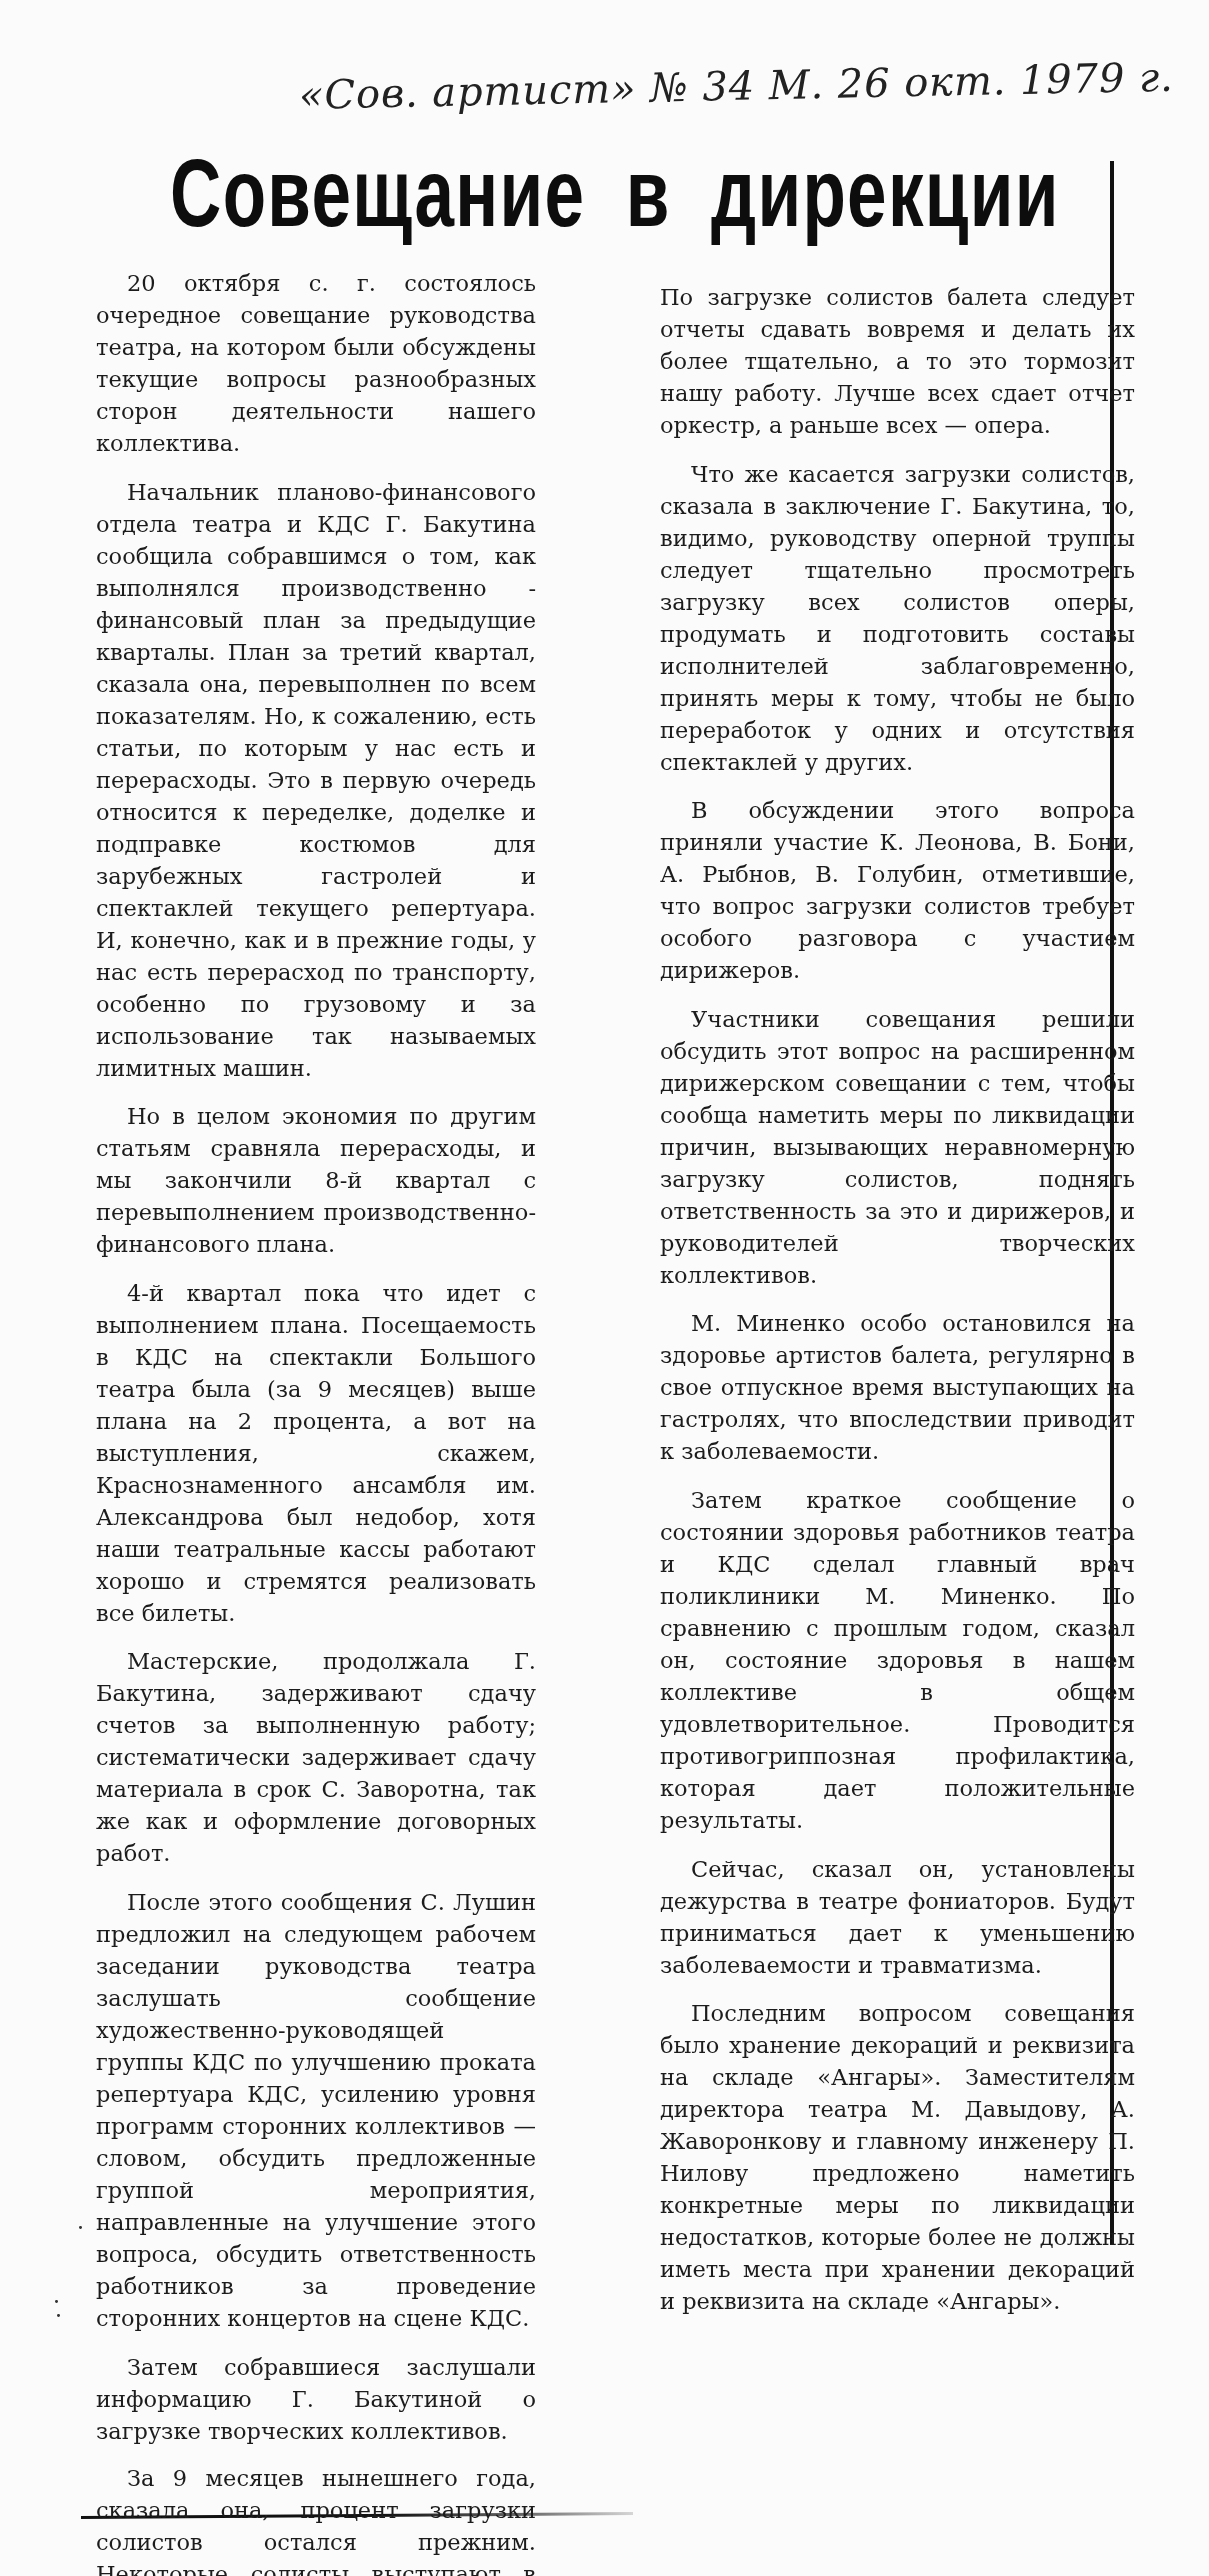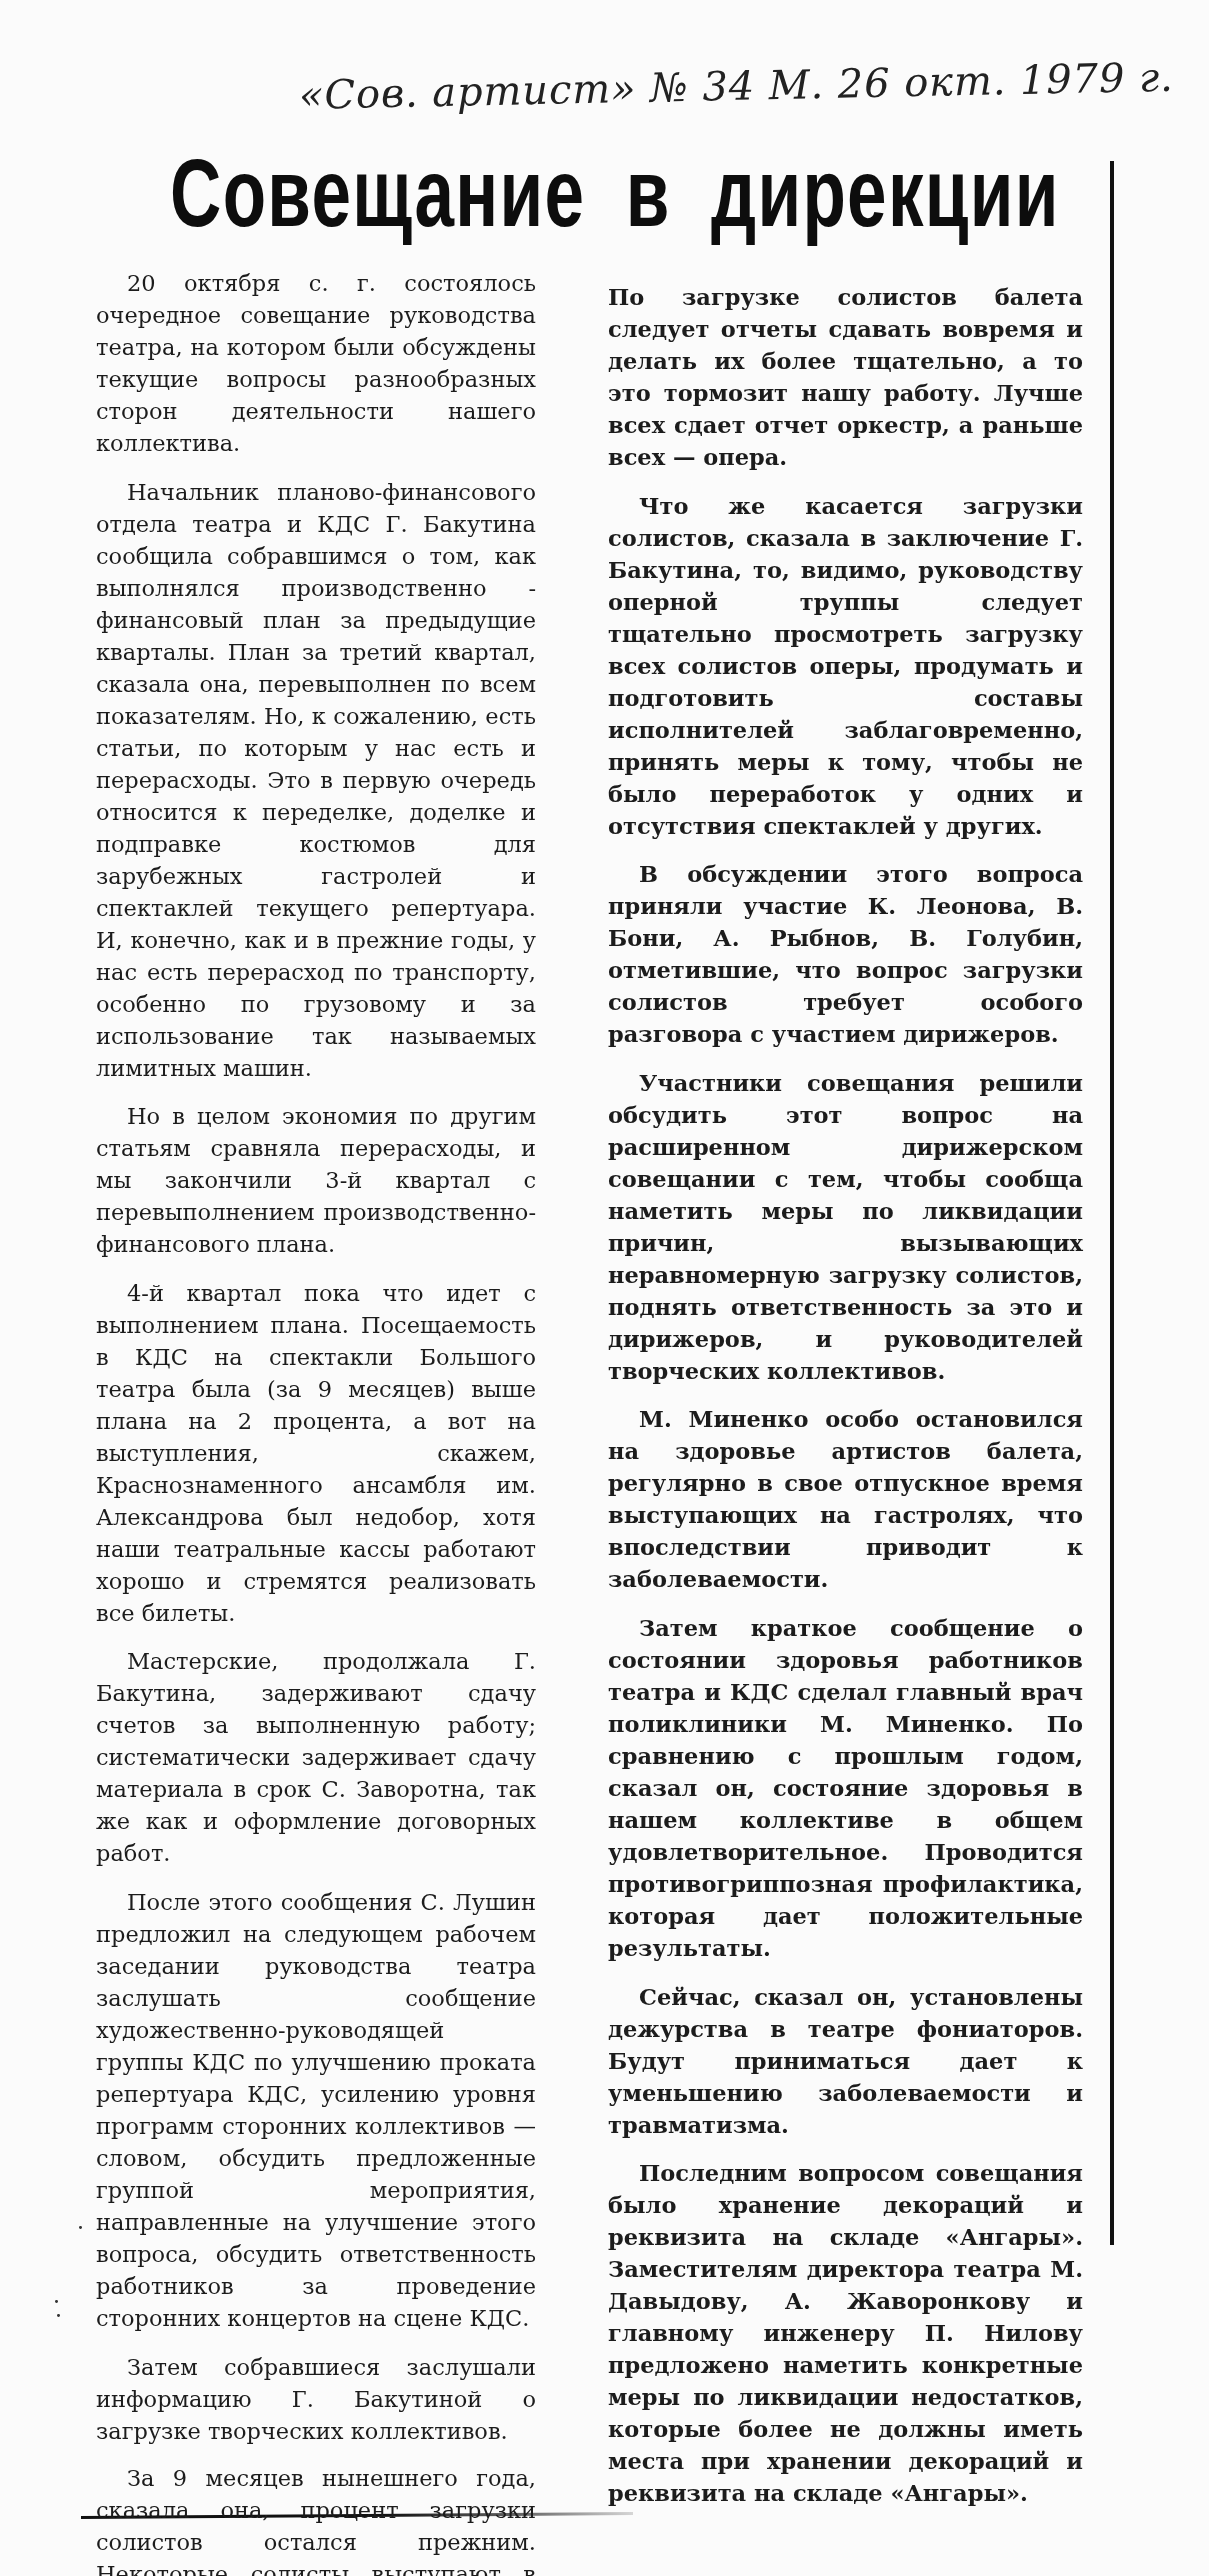--- a/index.html
+++ b/index.html
@@ -69,24 +69,23 @@
       text-align: justify;
       hyphens: manual;
       color: #1c1c1c;
     }
     .col-left {
       left: 96px;
       top: 267px;
       width: 440px;
     }
     .col-right {
-      left: 608px;
+      left: 660px;
       top: 281px;
       width: 475px;
-      font-weight: bold;
     }
     .column p {
       margin: 0 0 16.6px 0;
       text-indent: 31px;
     }
     .column p.tight {
       margin-bottom: 15px;
     }
     .speck {
       position: absolute;
@@ -102,21 +101,21 @@
 <div class="source-note">«Сов. артист» № 34 М. 26 окт. 1979 г.</div>
 
 <div class="headline">Совещание в дирекции</div>
 
 <div class="right-rule"></div>
 <div class="bottom-rule"></div>
 
 <div class="column col-left">
   <p>20 октября с. г. состоялось очередное совещание руководства театра, на котором были обсуждены текущие вопросы разнообразных сторон деятельности нашего коллектива.</p>
   <p>Начальник планово-финансового отдела театра и КДС Г. Бакутина сообщила собравшимся о том, как выполнялся производственно - финансовый план за предыдущие кварталы. План за третий квартал, сказала она, перевыполнен по всем показателям. Но, к сожалению, есть статьи, по которым у нас есть и перерасходы. Это в первую очередь относится к переделке, доделке и подправке костюмов для зарубежных гастролей и спектаклей текущего репертуара. И, конечно, как и в прежние годы, у нас есть перерасход по транспорту, особенно по грузовому и за использование так называемых лимитных машин.</p>
-  <p>Но в целом экономия по другим статьям сравняла перерасходы, и мы закончили 3-й квартал с перевыполнением производственно-финансового плана.</p>
+  <p>Но в целом экономия по другим статьям сравняла перерасходы, и мы закончили 8-й квартал с перевыполнением производственно-финансового плана.</p>
   <p>4-й квартал пока что идет с выполнением плана. Посещаемость в КДС на спектакли Большого театра была (за 9 месяцев) выше плана на 2 процента, а вот на выступления, скажем, Краснознаменного ансамбля им. Александрова был недобор, хотя наши театральные кассы работают хорошо и стремятся реализовать все билеты.</p>
   <p>Мастерские, продолжала Г. Бакутина, задерживают сдачу счетов за выполненную работу; систематически задерживает сдачу материала в срок С. Заворотна, так же как и оформление договорных работ.</p>
   <p>После этого сообщения С. Лушин предложил на следующем рабочем заседании руководства театра заслушать сообщение художественно-руководящей группы КДС по улучшению проката репертуара КДС, усилению уровня программ сторонних коллективов — словом, обсудить предложенные группой мероприятия, направленные на улучшение этого вопроса, обсудить ответственность работников за проведение сторонних концертов на сцене КДС.</p>
   <p class="tight">Затем собравшиеся заслушали информацию Г. Бакутиной о загрузке творческих коллективов.</p>
   <p>За 9 месяцев нынешнего года, сказала она, процент загрузки солистов остался прежним. Некоторые солисты выступают в месяц один-два раза, а некоторые, как, например, А. Соколов, систематически перерабатывают.</p>
 </div>
 
 <div class="column col-right">
   <p style="text-indent:0">По загрузке солистов балета следует отчеты сдавать вовремя и делать их более тщательно, а то это тормозит нашу работу. Лучше всех сдает отчет оркестр, а раньше всех — опера.</p>
   <p>Что же касается загрузки солистов, сказала в заключение Г. Бакутина, то, видимо, руководству оперной труппы следует тщательно просмотреть загрузку всех солистов оперы, продумать и подготовить составы исполнителей заблаговременно, принять меры к тому, чтобы не было переработок у одних и отсутствия спектаклей у других.</p>

